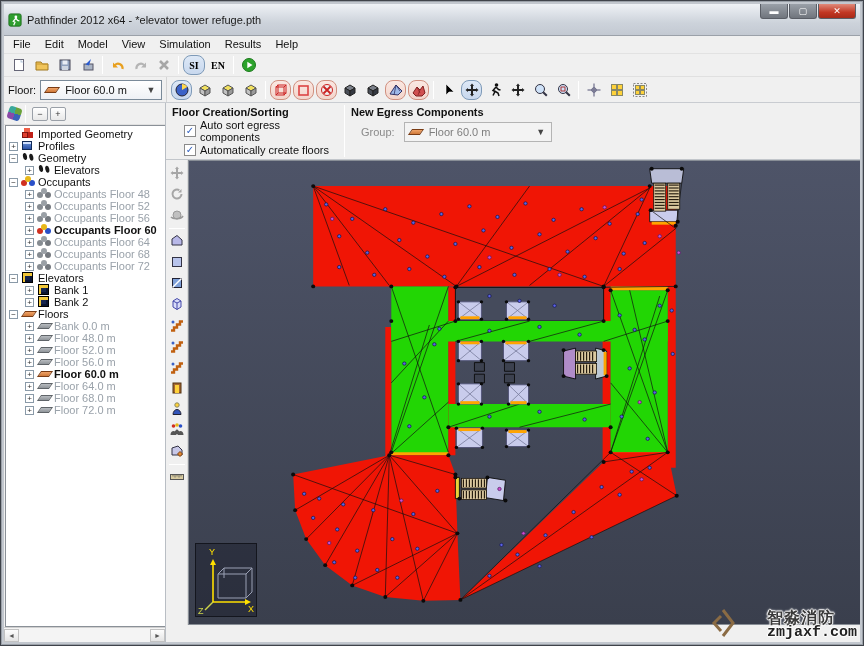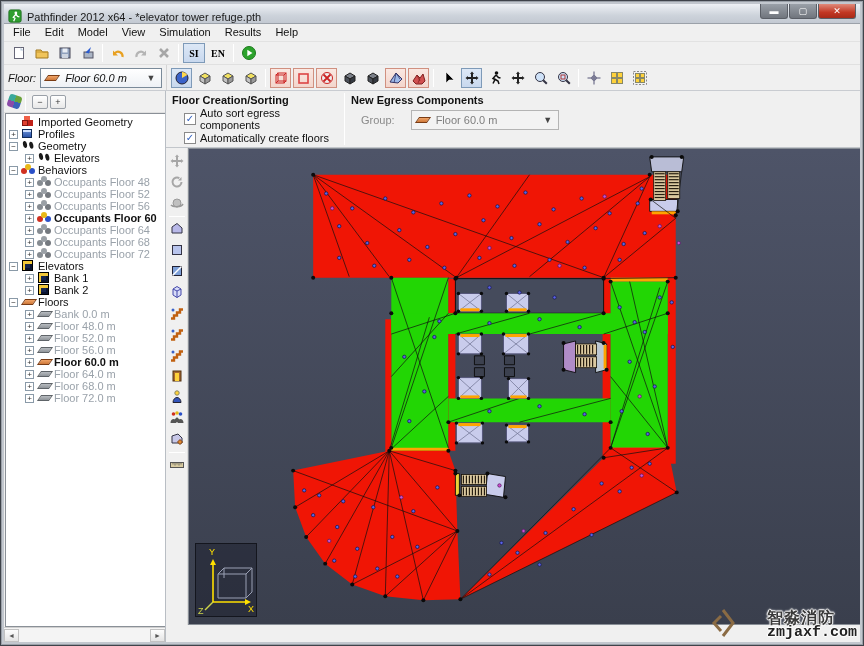--- a/index.html
+++ b/index.html
@@ -4,44 +4,44 @@
 <style>
   html,body{margin:0;padding:0;background:#6a6e75;}
   *{box-sizing:border-box;}
   .window{width:864px;height:646px;position:relative;margin:0;
     font-family:"Liberation Sans","DejaVu Sans",sans-serif;font-size:11px;color:#111;
     background:#f0f0f0;border:1px solid #3f434a;
     box-shadow:inset 0 0 0 1px #9aa0a8, inset 0 0 0 3px #c2c7ce;}
   .inner{position:absolute;left:3px;top:3px;right:3px;bottom:3px;display:flex;flex-direction:column;overflow:hidden;}
 
   
-  .titlebar{height:20px;flex:none;display:flex;align-items:flex-end;padding:0 4px;
+  .titlebar{height:32px;flex:none;display:flex;align-items:center;padding:0 4px;
     background:linear-gradient(#eef1f5,#cdd3db 60%,#c3c9d2);border-bottom:1px solid #9ba1a9;}
   .appicon{width:14px;height:14px;margin-right:5px;flex:none;}
   .title-text{font-size:11px;color:#1a1a1a;white-space:nowrap;}
   .winbtns{margin-left:auto;display:flex;align-self:flex-start;}
   .winbtn{width:28px;height:15px;border:1px solid #5a5e66;border-top:none;display:flex;align-items:center;justify-content:center;
     font-size:9px;color:#fff;background:linear-gradient(#9aa0a8,#70757d);border-radius:0 0 3px 3px;margin-left:1px;}
   .winbtn.close{width:38px;background:linear-gradient(#e08a7a,#c23723 60%,#a82a18);}
   .winbtn span{line-height:8px;}
 
   
   .menubar{height:18px;flex:none;display:flex;align-items:center;background:#f0f0f0;border-bottom:1px solid #e2e2e2;padding-left:2px;}
   .menuitem{padding:1px 7px 2px;cursor:default;}
 
   
   .toolbar{height:23px;flex:none;display:flex;align-items:center;background:#f0f0f0;padding-left:3px;border-bottom:1px solid #e0e0e0;}
-  .tbtn{width:21px;height:20px;border:1px solid transparent;border-radius:0;display:flex;align-items:center;justify-content:center;margin:0 1px;background:transparent;padding:0;}
+  .tbtn{width:21px;height:20px;border:1px solid transparent;border-radius:8px;display:flex;align-items:center;justify-content:center;margin:0 1px;background:transparent;padding:0;}
   .tbtn svg{width:16px;height:16px;display:block;}
   .tbtn.pressed{border-color:#7e9ab8;background:linear-gradient(#dde8f6,#c8d8ee);}
   .tbtn.toggled{border-color:#d09080;background:linear-gradient(#fae8e2,#f3d5cc);}
   .tbtn.txtbtn{font-weight:bold;font-size:10px;font-family:"Liberation Serif",serif;width:22px;}
   .tsep{width:1px;height:18px;background:#c6c6c6;border-right:1px solid #fff;margin:0 3px;flex:none;}
 
-  .row2{height:26px;flex:none;display:flex;background:#f0f0f0;border-bottom:1px solid #c9ccd1;font-style:italic;}
+  .row2{height:26px;flex:none;display:flex;background:#f0f0f0;border-bottom:1px solid #c9ccd1;}
   .floorbar{width:163px;flex:none;display:flex;align-items:center;padding:0 4px;height:100%;border-right:1px solid #d4d4d4;}
   .floorbar .lbl{margin-right:4px;}
   .combo{height:20px;flex:1;border:1px solid #7a8a99;background:linear-gradient(#ffffff,#eef1f5);display:flex;align-items:center;padding:0 3px;min-width:0;}
   .combo .ctext{margin-left:4px;white-space:nowrap;overflow:hidden;}
   .combo .arrow{margin-left:auto;width:14px;text-align:center;color:#444;font-size:9px;flex:none;}
   .combo.disabled{background:#f3f3f3;border-color:#b4b4b4;color:#7e7e7e;}
   .tb2{display:flex;align-items:center;padding-left:3px;}
 
   
   .content{flex:1;display:flex;min-height:0;}
@@ -82,21 +82,21 @@
   .group{padding:3px 8px 0 6px;}
   .g1{width:178px;flex:none;}
   .gtitle{font-weight:bold;margin-bottom:0;}
   .cbrow{display:flex;align-items:center;margin:1px 0 1px 12px;}
   .cb{width:12px;height:12px;border:1px solid #8a8a8a;background:#fff;color:#2f5fbf;font-size:10px;line-height:10px;text-align:center;font-weight:bold;margin-right:4px;flex:none;}
   .fhrow{display:flex;align-items:center;margin:2px 0 0 24px;}
   .fhrow input{width:78px;height:16px;border:1px solid #7a7a7a;font-size:11px;padding:0 3px;margin-left:4px;font-family:inherit;}
   .vsepband{width:1px;background:#c8c8c8;border-right:1px solid #fff;margin:2px 0;}
   .g2{flex:1;}
   .grow{display:flex;align-items:center;margin:4px 0 0 10px;}
-  .grow .dl{color:#8a8a8a;margin-right:16px;}
+  .grow .dl{color:#8a8a8a;margin-right:9px;}
   .grow .combo{width:148px;flex:none;}
 
   .mainrow{flex:1;display:flex;min-height:0;}
   .vtoolbar{width:22px;flex:none;display:flex;flex-direction:column;align-items:center;padding-top:3px;background:#f0f0f0;border-right:1px solid #dcdcdc;}
   .vtoolbar .tbtn{margin:0 0 1px 0;width:20px;height:20px;}
   .vtoolbar .vsep2{width:16px;height:1px;background:#c6c6c6;border-bottom:1px solid #fff;margin:2px 0;}
 
   .canvaswrap{flex:1;position:relative;min-width:0;border:1px solid #888e96;border-right:none;background:#454b5c;}
   .canvaswrap svg.plan{position:absolute;inset:0;width:100%;height:100%;}
   .gizmo{position:absolute;left:6px;bottom:7px;width:62px;height:74px;background:rgba(18,22,34,0.38);border:1px solid #14161e;}
@@ -388,21 +388,21 @@
                 <i></i>
               </span>
               <span class="tlabel">Elevators</span>
             </div>
             <div class="trow ">
               <span class="sp" style="width: 0px;"></span>
               <span class="tog">−</span>
               <span class="ti ti-occ">
                 <i></i>
               </span>
-              <span class="tlabel">Behaviors</span>
+              <span class="tlabel">Occupants</span>
             </div>
             <div class="trow gray">
               <span class="sp" style="width: 16px;"></span>
               <span class="tog">+</span>
               <span class="ti ti-occg">
                 <i></i>
               </span>
               <span class="tlabel">Occupants Floor 48</span>
             </div>
             <div class="trow gray">

